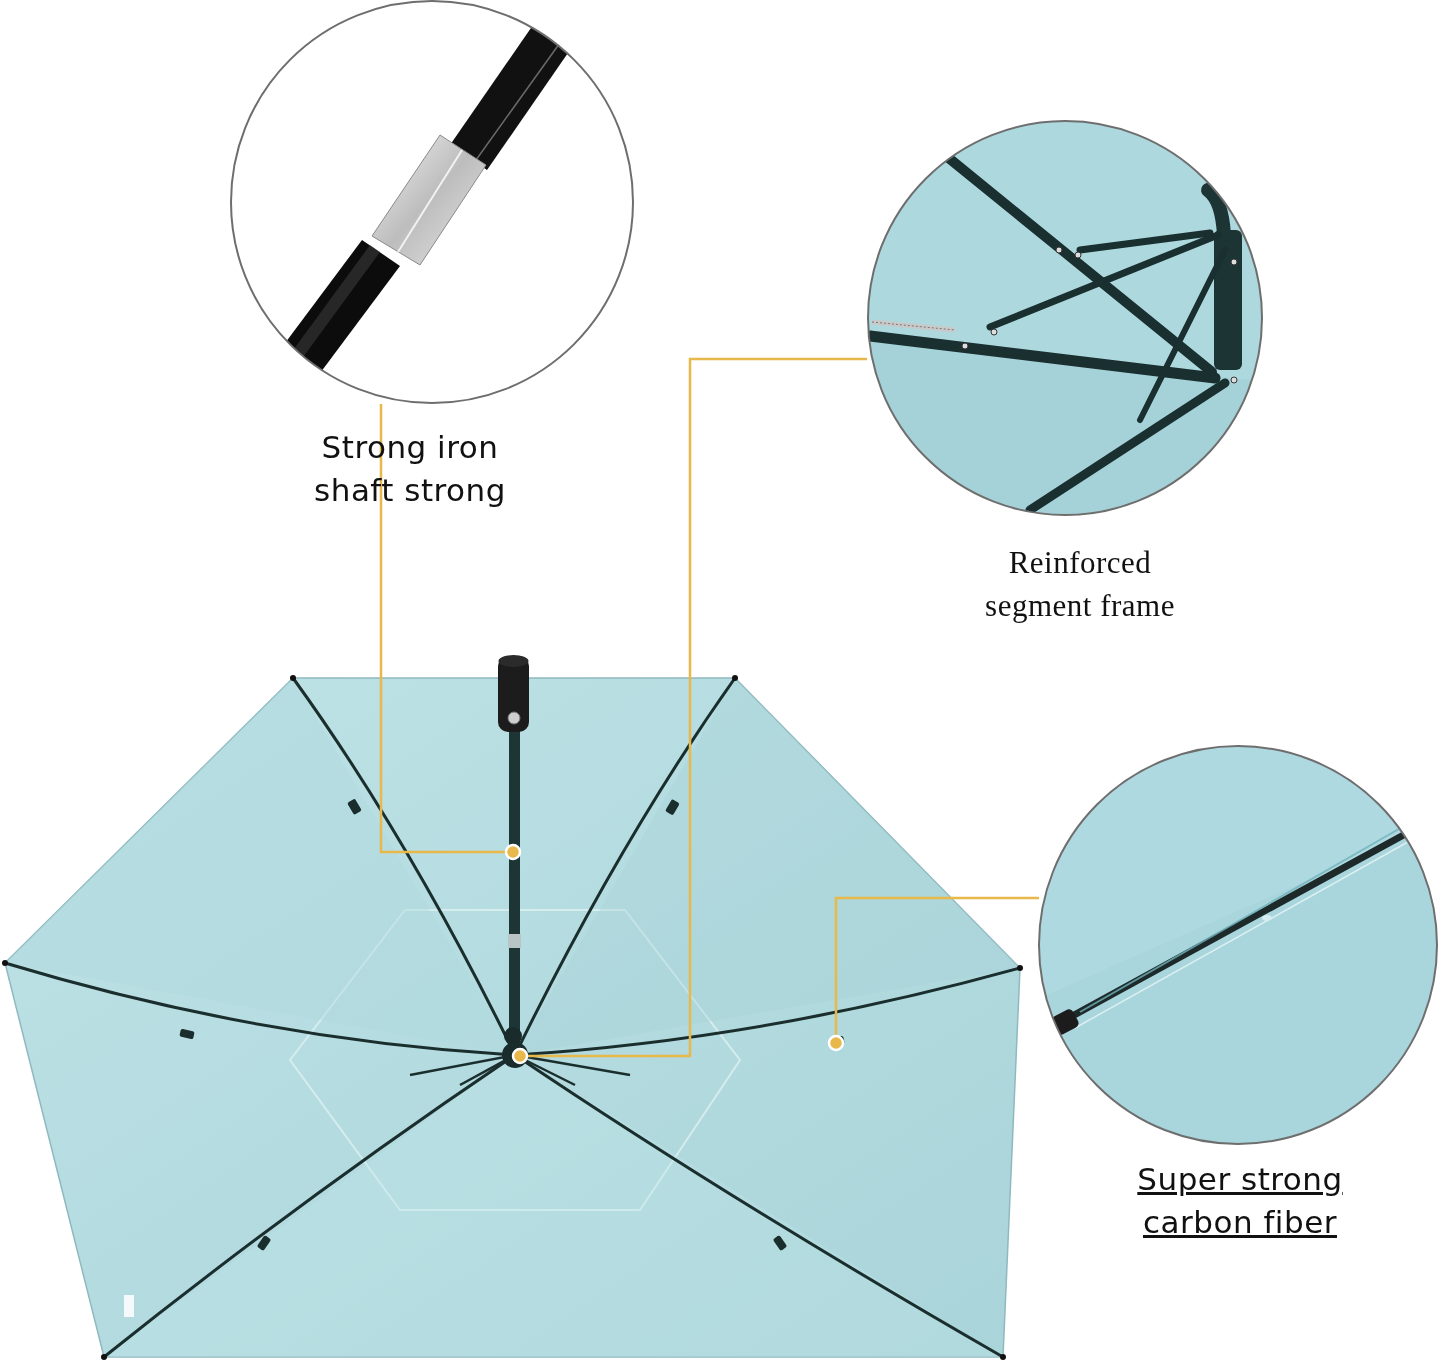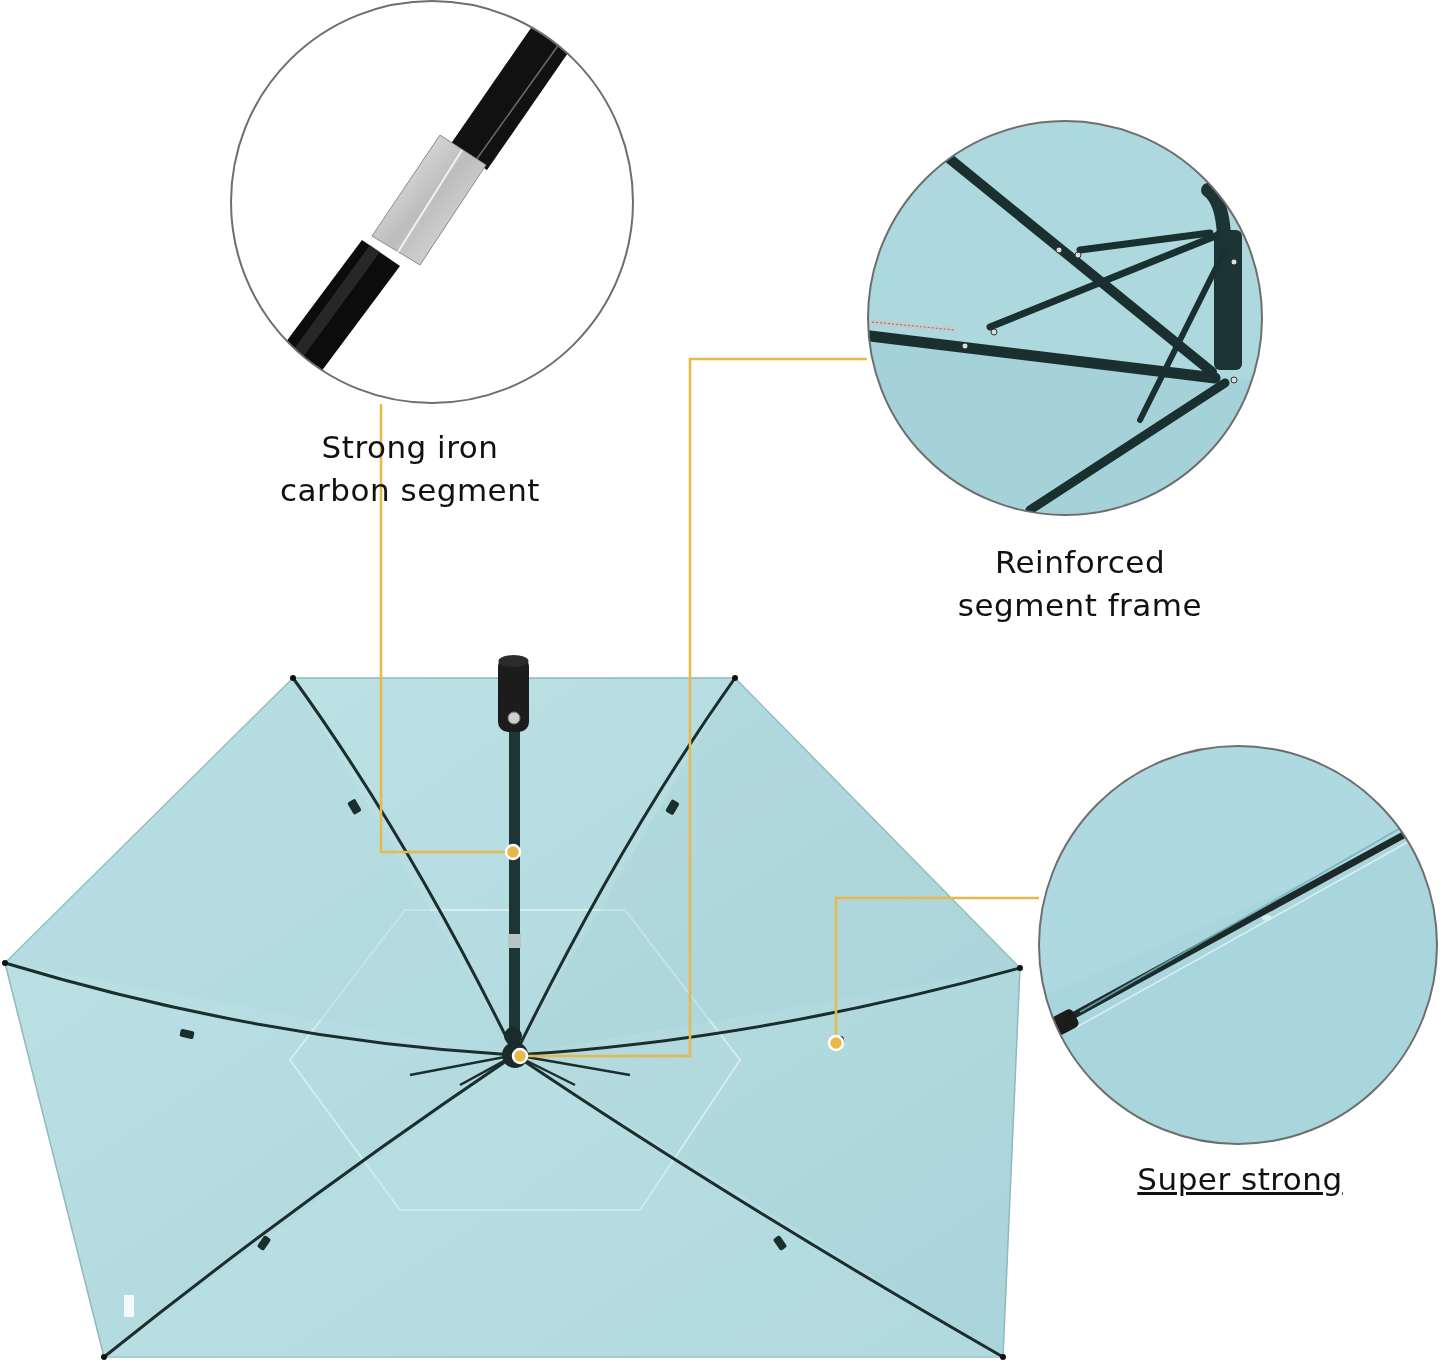--- a/index.html
+++ b/index.html
@@ -171,24 +171,25 @@
         <ellipse cx="1267" cy="918" rx="5" ry="3" fill="#d6eef1"></ellipse>
 
         <rect x="1053" y="1012" width="24" height="20" rx="5" fill="#1c1c1c" transform="rotate(-28 1065 1022)"></rect>
       </g>
       <circle cx="1238" cy="945" r="199" fill="none" stroke="#6E6E6E" stroke-width="2"></circle>
     </g>
   </svg>
 
   <div class="caption" style="left:240px; top:426px; width:340px;">
     <span>Strong iron</span>
-    <span>carbon segment</span>
+    <span>shaft strong</span>
   </div>
 
-  <div class="caption" style="left:900px; top:541px; width:360px;">
+  <div class="caption" style="left:900px; top:541px; width:360px;font-family:Liberation Serif, serif;">
     <span>Reinforced</span>
     <span>segment frame</span>
   </div>
 
   <div class="caption" style="left:1080px; top:1158px; width:320px;text-decoration:underline;">
     <span>Super strong</span>
+    <span>carbon fiber</span>
   </div>
 </div>
 
 </body></html>

